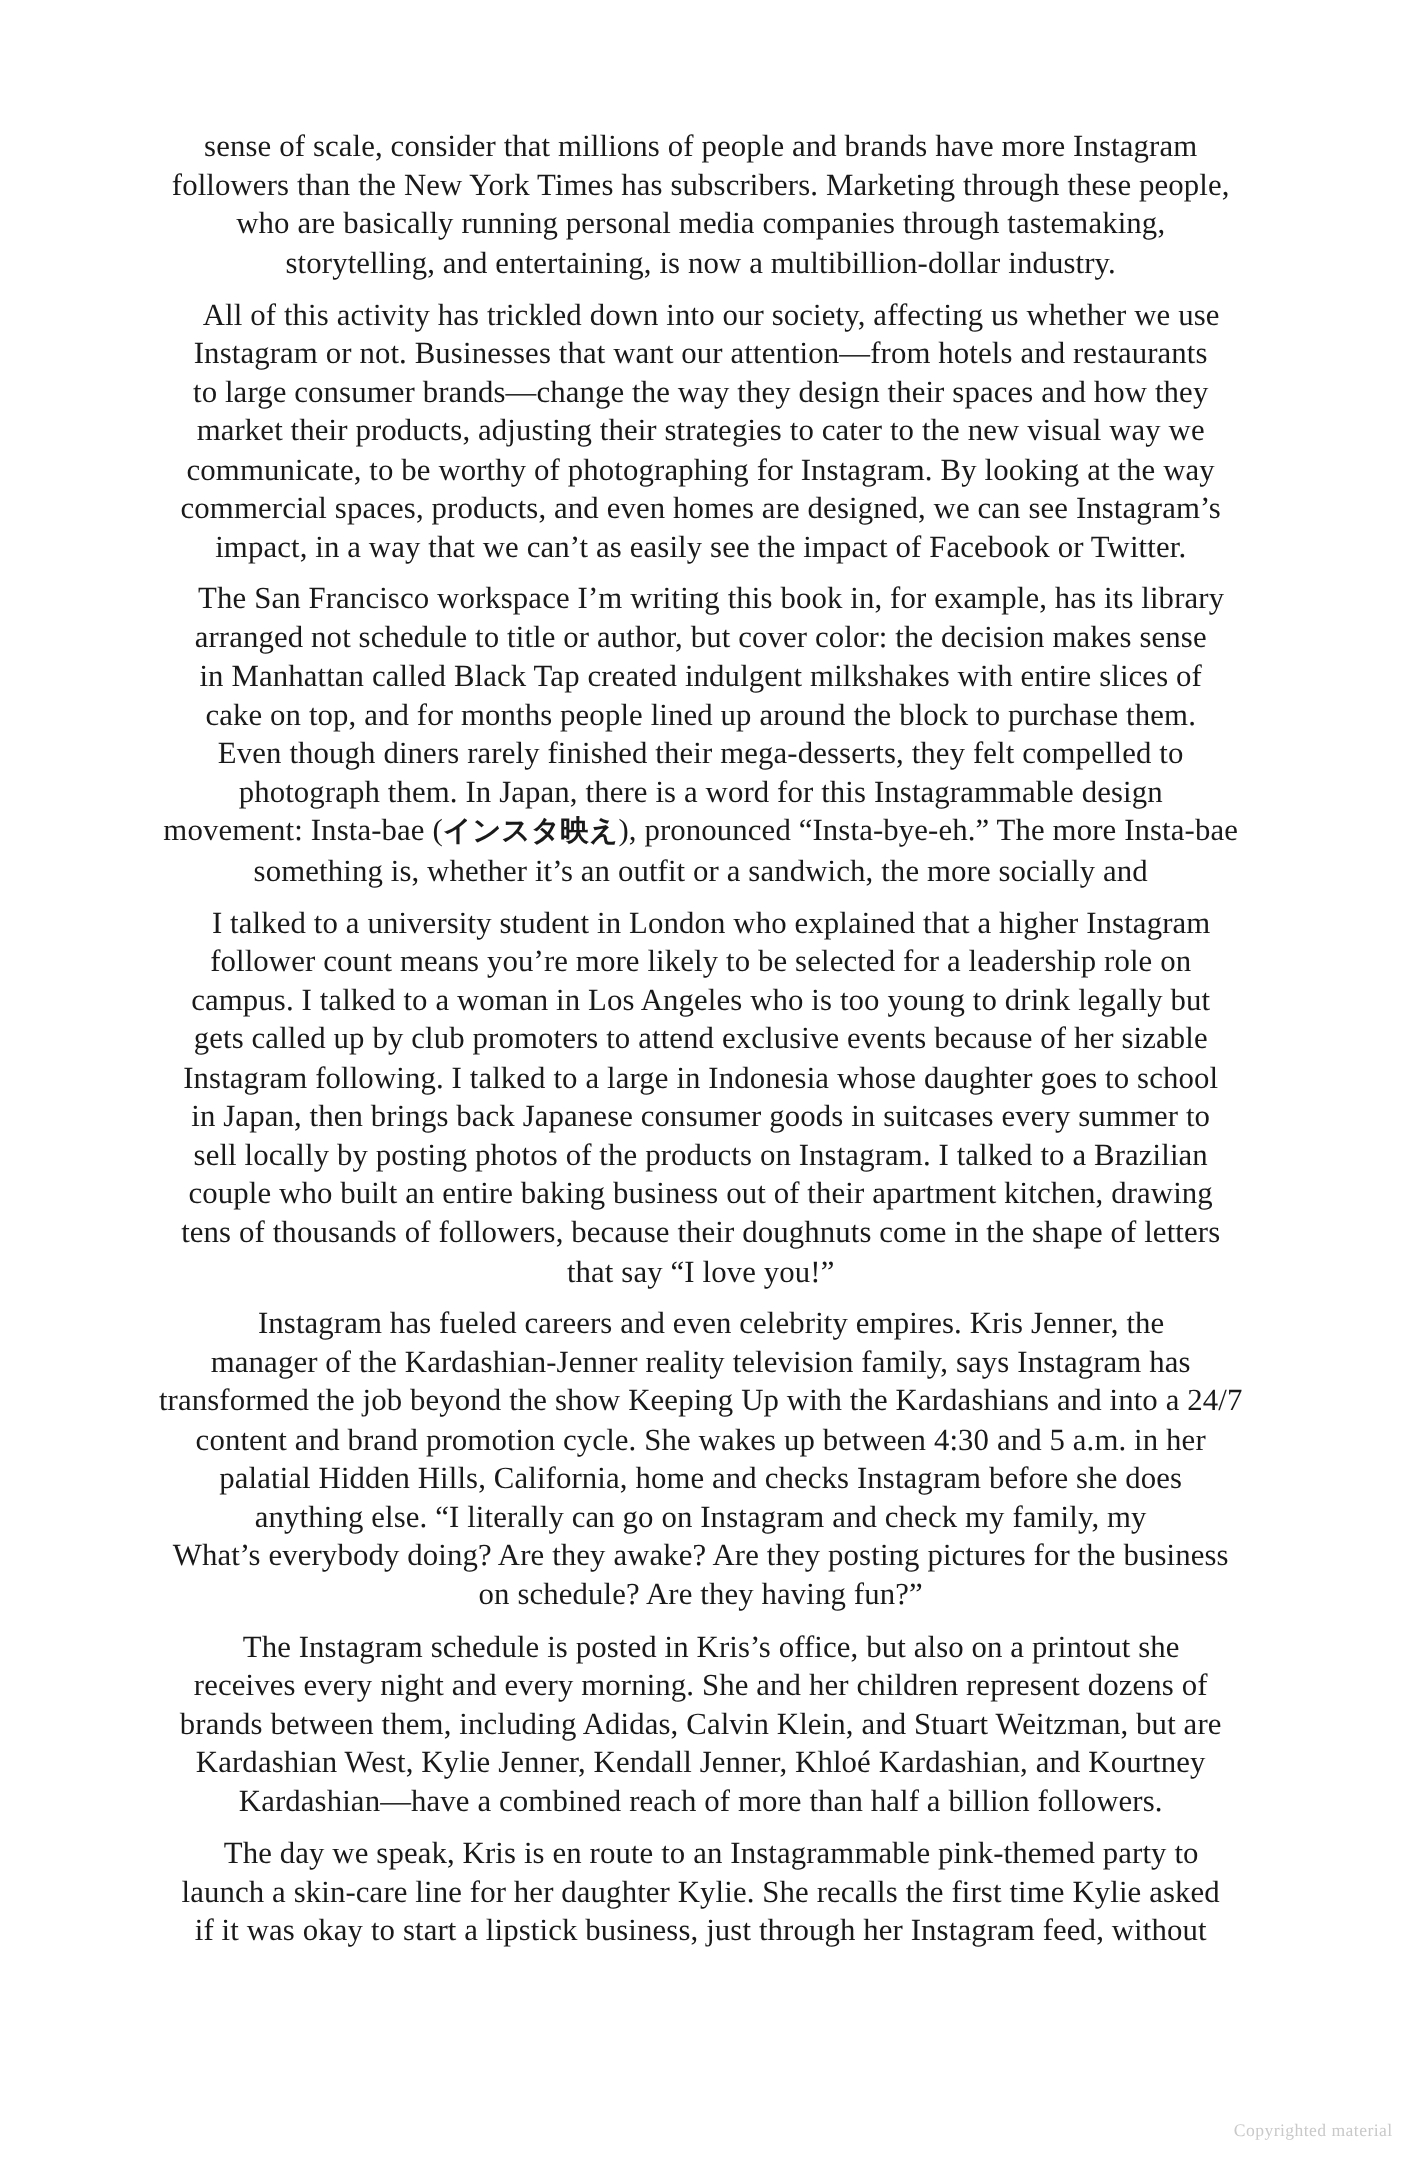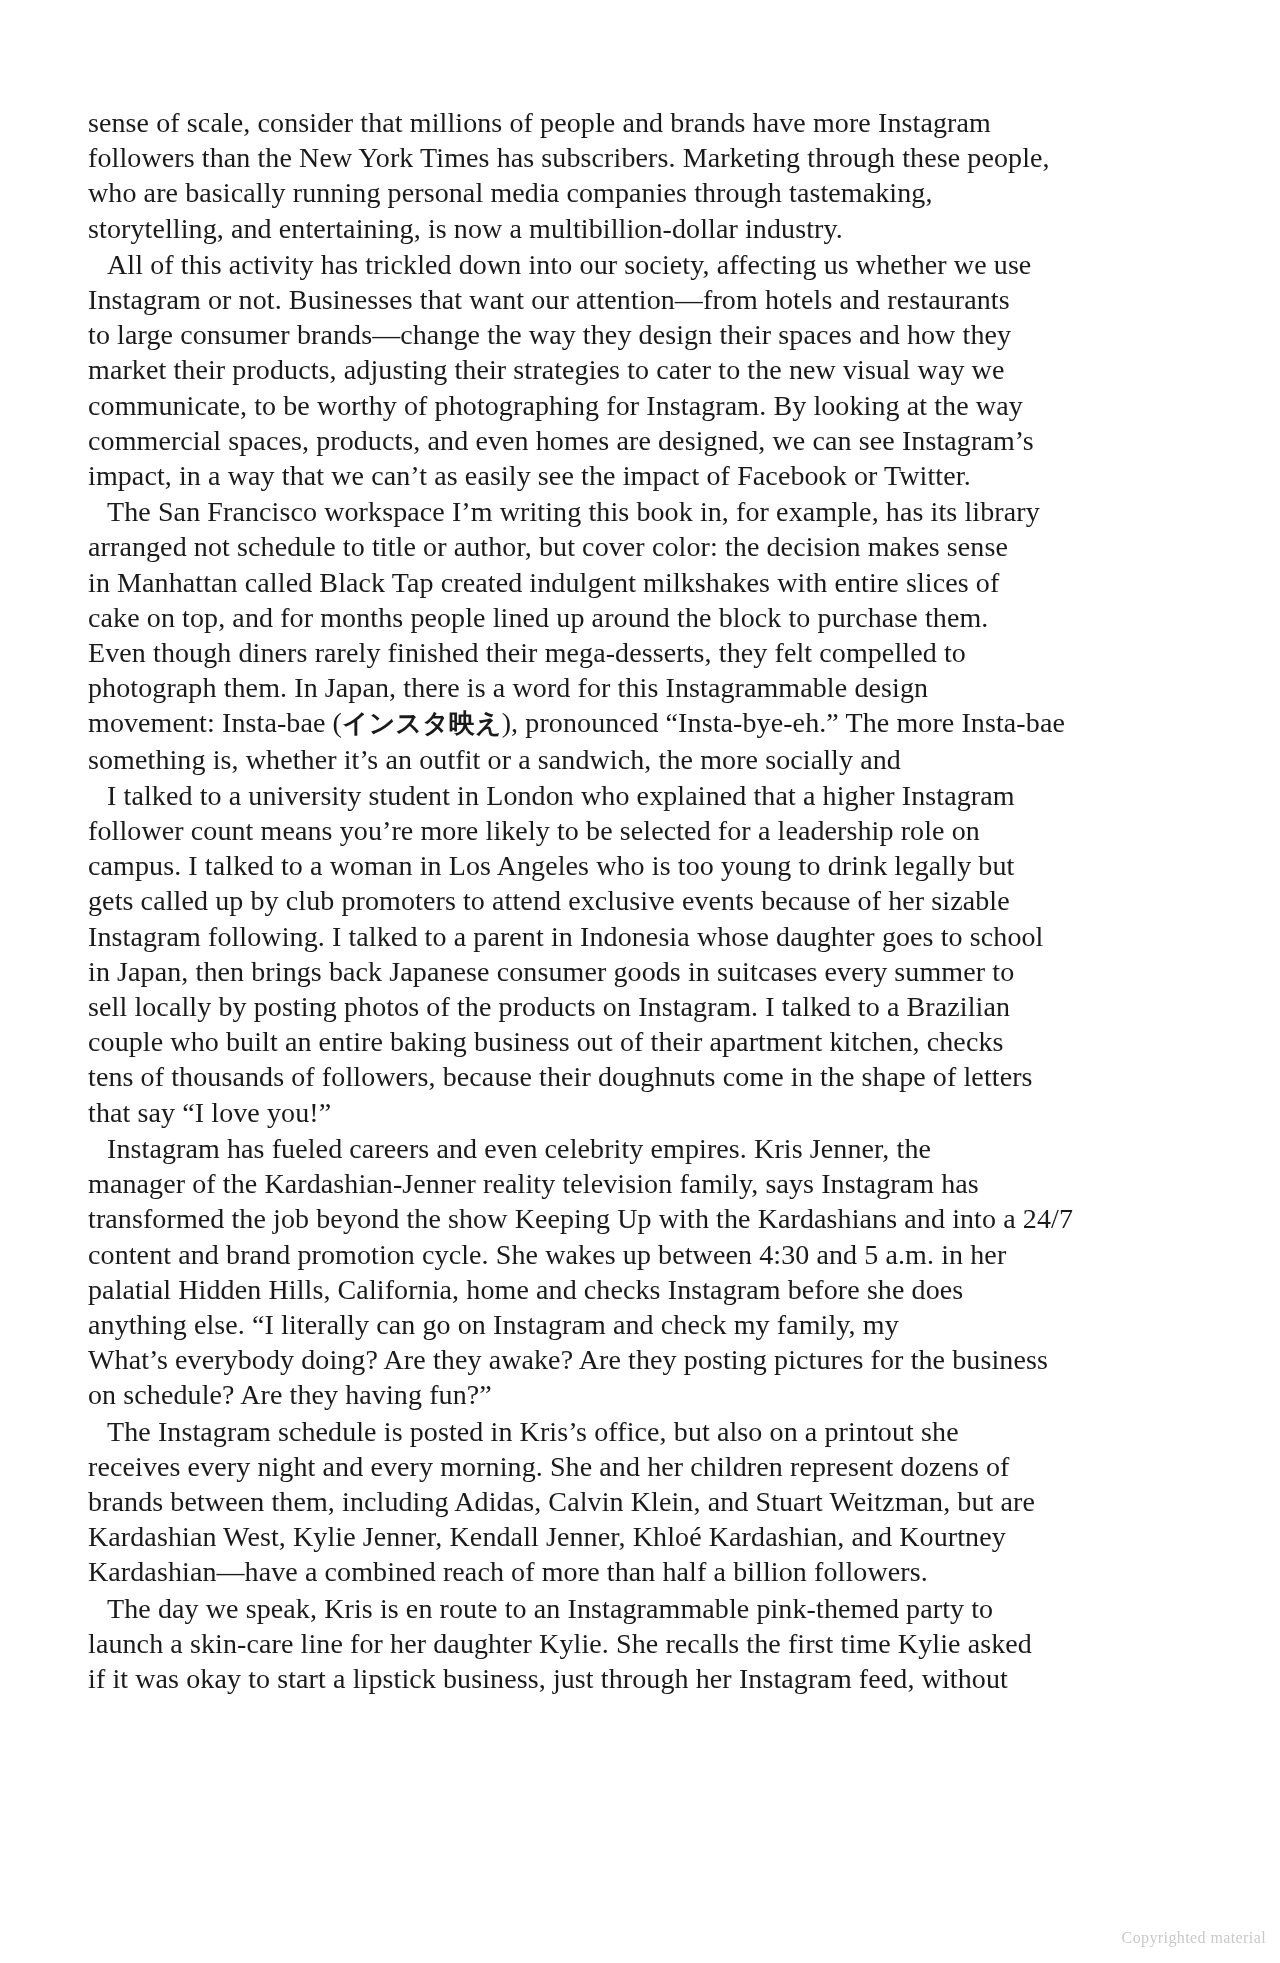--- a/index.html
+++ b/index.html
@@ -18,21 +18,22 @@
     left: 87px;
     top: 104px;
     width: 1100px;
     font-family: "Liberation Serif", serif;
     font-size: 28px;
     line-height: 35.2px;
     color: #1a1a1a;
     letter-spacing: 0.1px;
   }
   .paragraph {
-    margin: 1px;
+    margin: 12px;
+    text-align: center;
   }
   .line {
     white-space: nowrap;
   }
   .line.indent {
     padding-left: 19px;
   }
   .em {
   }
   .cjk {
@@ -78,24 +79,24 @@
         <div class="line">Even though diners rarely finished their mega-desserts, they felt compelled to</div>
         <div class="line">photograph them. In Japan, there is a word for this Instagrammable design</div>
         <div class="line">movement: <span class="em">Insta-bae</span> (<span class="cjk">インスタ映え</span>), pronounced “Insta-bye-eh.” The more Insta-bae</div>
         <div class="line">something is, whether it’s an outfit or a sandwich, the more socially and</div>
       </div>
       <div class="paragraph">
         <div class="line indent">I talked to a university student in London who explained that a higher Instagram</div>
         <div class="line">follower count means you’re more likely to be selected for a leadership role on</div>
         <div class="line">campus. I talked to a woman in Los Angeles who is too young to drink legally but</div>
         <div class="line">gets called up by club promoters to attend exclusive events because of her sizable</div>
-        <div class="line">Instagram following. I talked to a parent in Indonesia whose daughter goes to school</div>
+        <div class="line">Instagram following. I talked to a large in Indonesia whose daughter goes to school</div>
         <div class="line">in Japan, then brings back Japanese consumer goods in suitcases every summer to</div>
         <div class="line">sell locally by posting photos of the products on Instagram. I talked to a Brazilian</div>
-        <div class="line">couple who built an entire baking business out of their apartment kitchen, checks</div>
+        <div class="line">couple who built an entire baking business out of their apartment kitchen, drawing</div>
         <div class="line">tens of thousands of followers, because their doughnuts come in the shape of letters</div>
         <div class="line">that say “I love you!”</div>
       </div>
       <div class="paragraph">
         <div class="line indent">Instagram has fueled careers and even celebrity empires. Kris Jenner, the</div>
         <div class="line">manager of the Kardashian-Jenner reality television family, says Instagram has</div>
         <div class="line">transformed the job beyond the show <span class="em">Keeping Up with the Kardashians</span> and into a 24/7</div>
         <div class="line">content and brand promotion cycle. She wakes up between 4:30 and 5 a.m. in her</div>
         <div class="line">palatial Hidden Hills, California, home and checks Instagram before she does</div>
         <div class="line">anything else. “I literally can go on Instagram and check my family, my</div>

